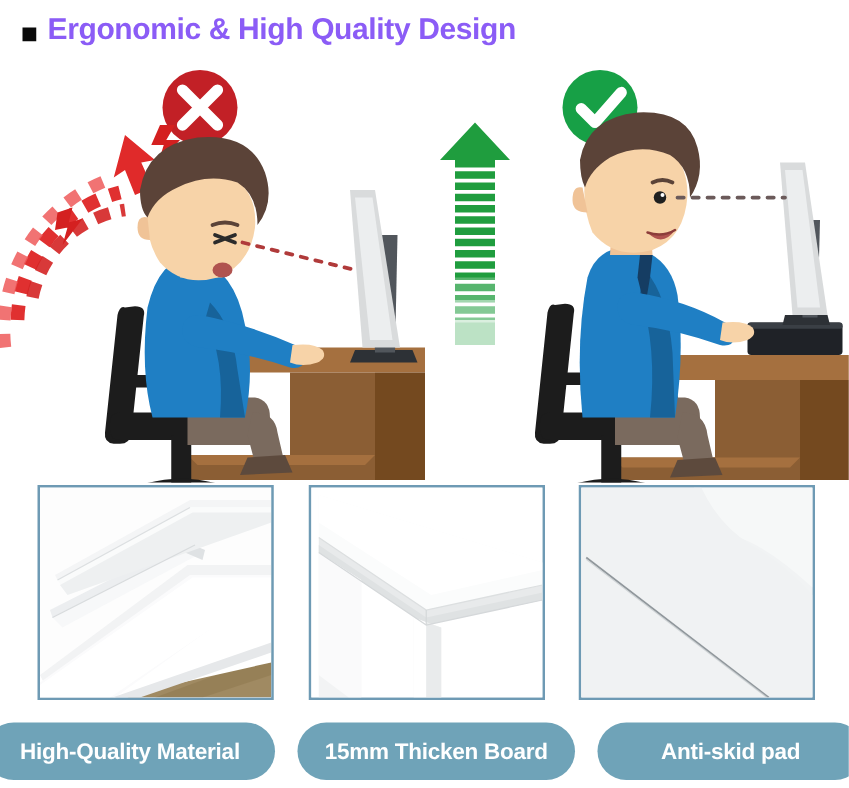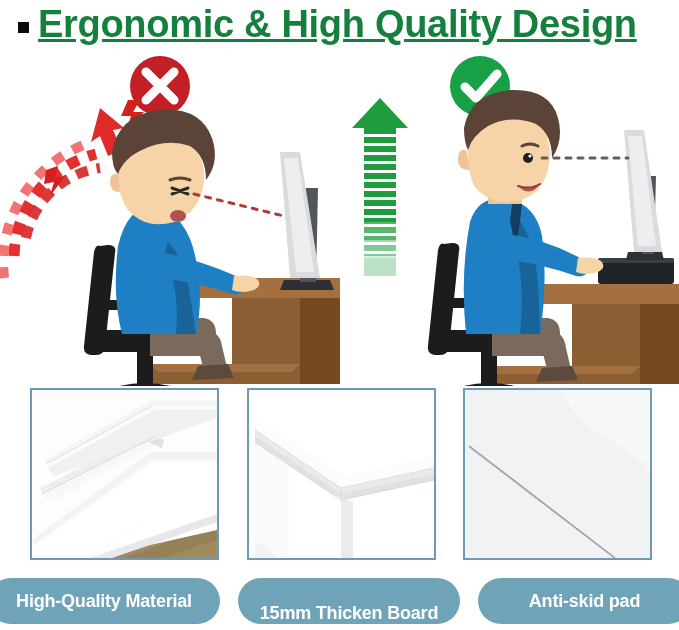--- a/index.html
+++ b/index.html
@@ -36,27 +36,26 @@
   }
   .title-bullet {
     width: 11px;
     height: 11px;
     background: #0a0a0a;
     margin-right: 9px;
     margin-top: 6px;
     flex: 0 0 auto;
   }
   .title-text {
-    font-size: 38px;
+    font-size: 24px;
     font-weight: bold;
-    color: #15803d;
+    color: #8b5cf6;
     letter-spacing: -0.3px;
     white-space: nowrap;
     line-height: 1;
-    text-decoration: underline;
   }
 
   
   .illus {
     position: absolute;
     left: 0;
     top: 46px;
     width: 679px;
     height: 340px;
   }
@@ -112,21 +111,21 @@
     box-sizing: border-box;
   }
   .pill-label {
     font-size: 18px;
     font-weight: bold;
     color: #ffffff;
     white-space: nowrap;
     letter-spacing: -0.2px;
   }
   .pill-0 { left: -12px;  width: 232px; }
-  .pill-1 { left: 238px;  width: 222px; align-items: flex-end; }
+  .pill-1 { left: 238px;  width: 222px; }
   .pill-2 { left: 478px;  width: 213px; }
 </style>
 </head>
 <body>
 
 <div id="page">
 
   <div class="title-row">
     <span class="title-bullet"></span>
     <span class="title-text">Ergonomic &amp; High Quality Design</span>

